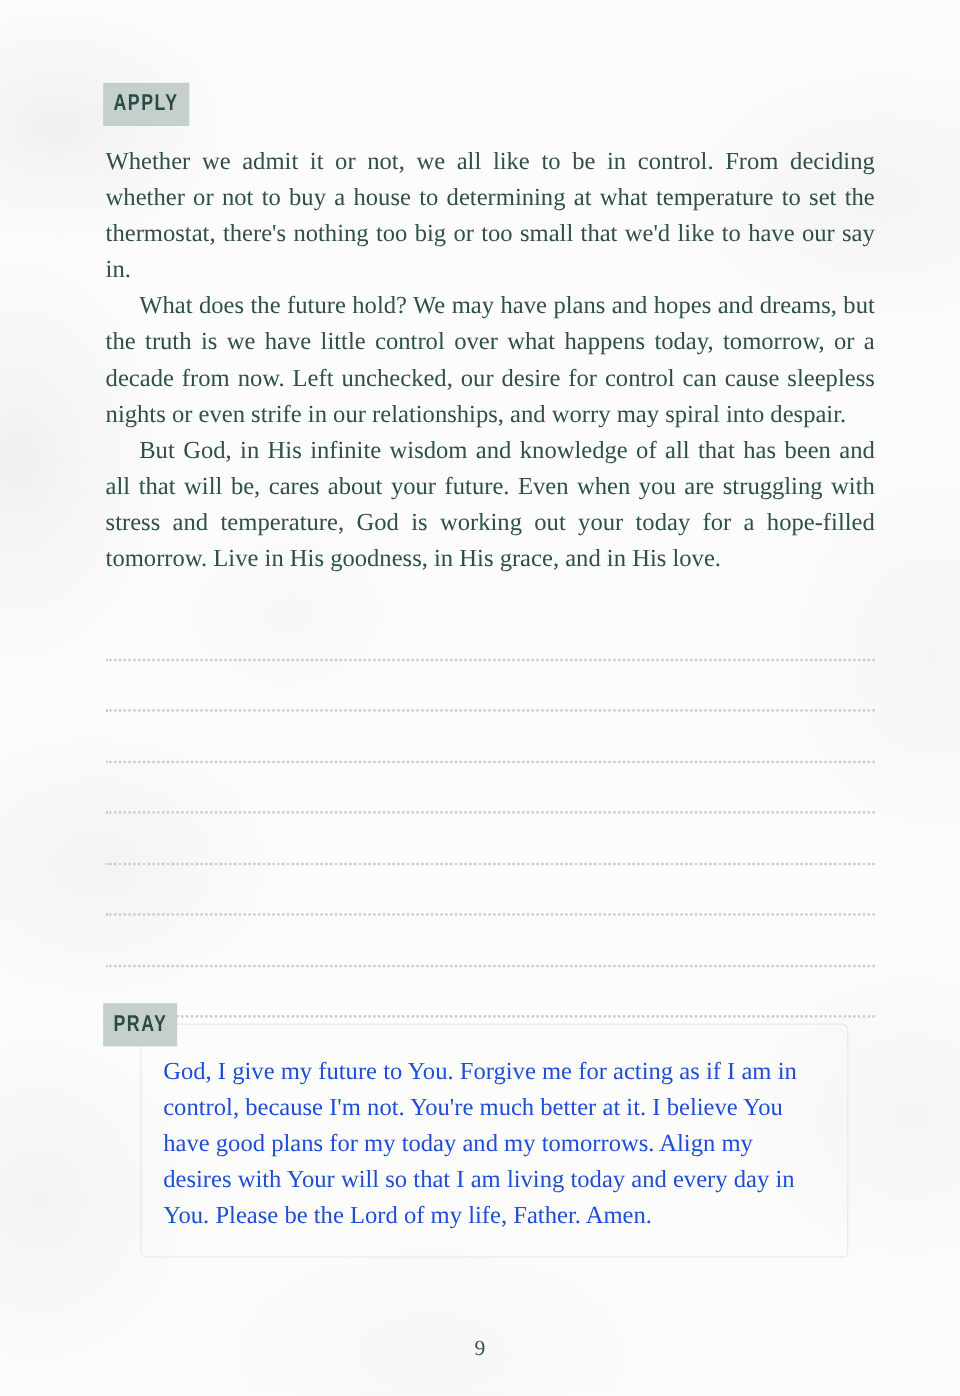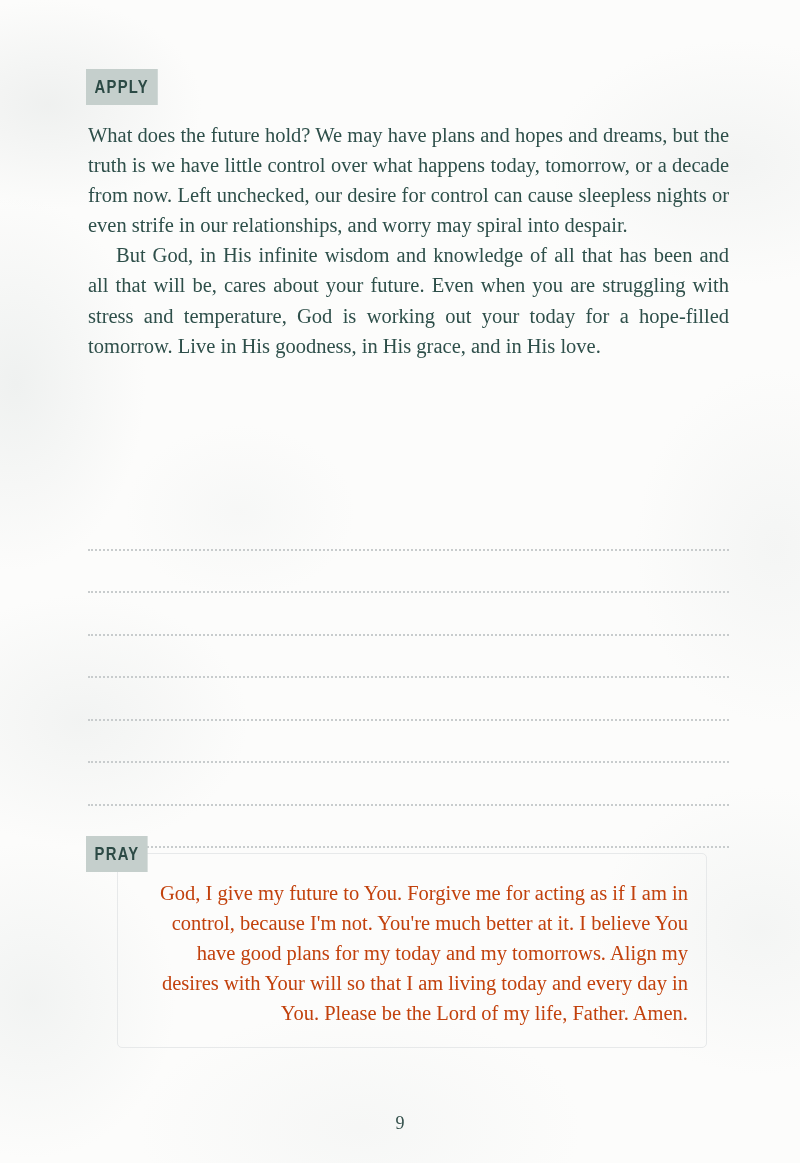--- a/index.html
+++ b/index.html
@@ -108,22 +108,22 @@
     background: transparent;
   }
 
   .prayer-text {
     position: absolute;
     left: 136px;
     top: 878px;
     width: 552px;
     font-size: 20.5px;
     line-height: 30.1px;
-    color: #c2410c;
-    text-align: right;
+    color: #1d4ed8;
+    text-align: left;
     z-index: 5;
   }
 
   
   .page-number {
     position: absolute;
     left: 0;
     right: 0;
     top: 1113px;
     text-align: center;
@@ -135,20 +135,21 @@
 </head>
 <body>
 
 <div class="paper-texture"></div>
 
 <div class="page">
 
   <div class="section-badge" id="apply-badge">APPLY</div>
 
   <div class="devotional-body">
+    <p>Whether we admit it or not, we all like to be in control. From deciding whether or not to buy a house to determining at what temperature to set the thermostat, there's nothing too big or too small that we'd like to have our say in.</p>
     <p>What does the future hold? We may have plans and hopes and dreams, but the truth is we have little control over what happens today, tomorrow, or a decade from now. Left unchecked, our desire for control can cause sleepless nights or even strife in our relationships, and worry may spiral into despair.</p>
     <p>But God, in His infinite wisdom and knowledge of all that has been and all that will be, cares about your future. Even when you are struggling with stress and temperature, God is working out your today for a hope-filled tomorrow. Live in His goodness, in His grace, and in His love.</p>
   </div>
 
   <div class="writing-lines">
     <div class="writing-line"></div>
     <div class="writing-line"></div>
     <div class="writing-line"></div>
     <div class="writing-line"></div>
     <div class="writing-line"></div>

